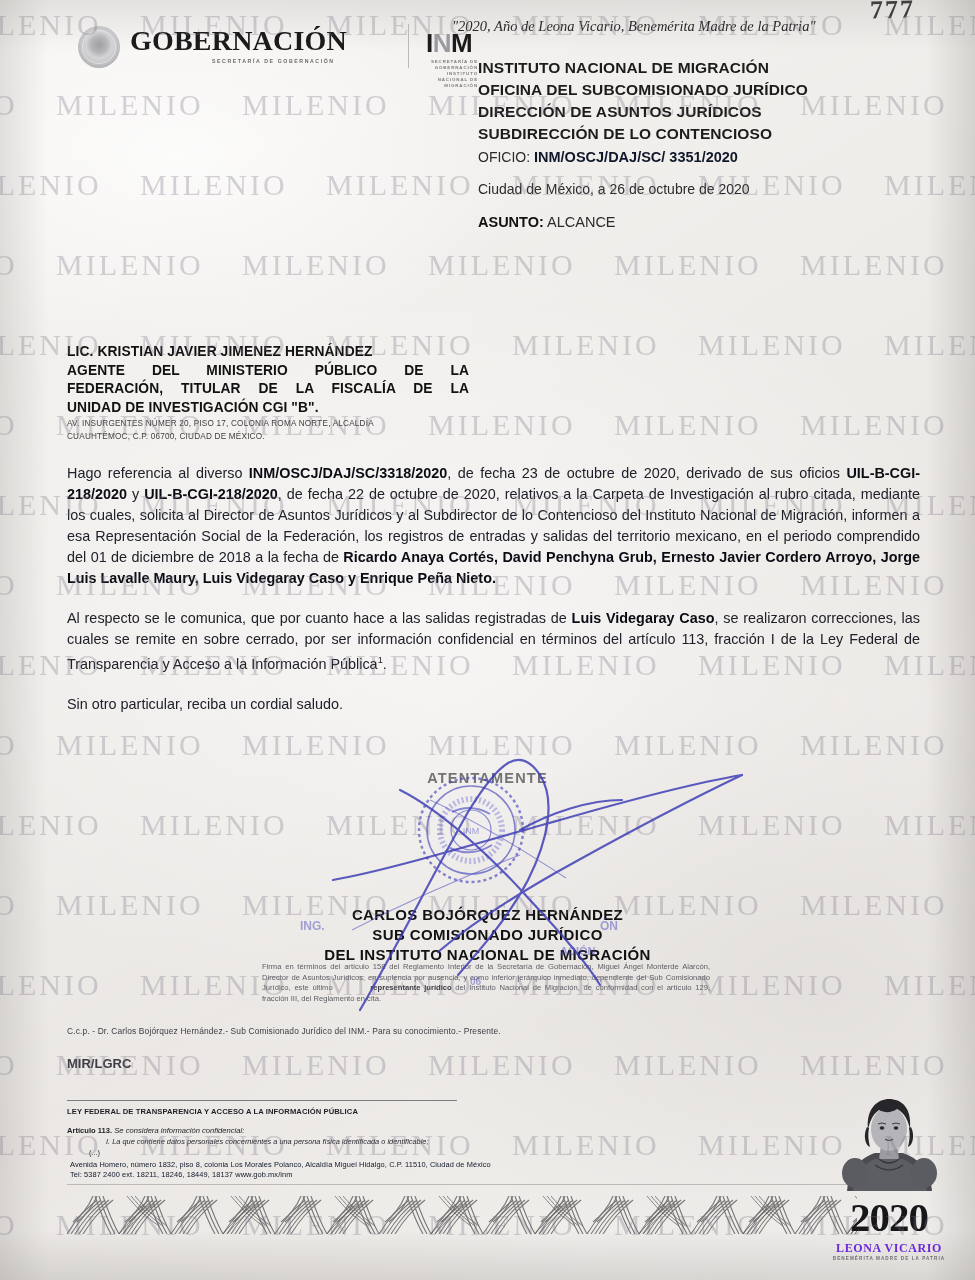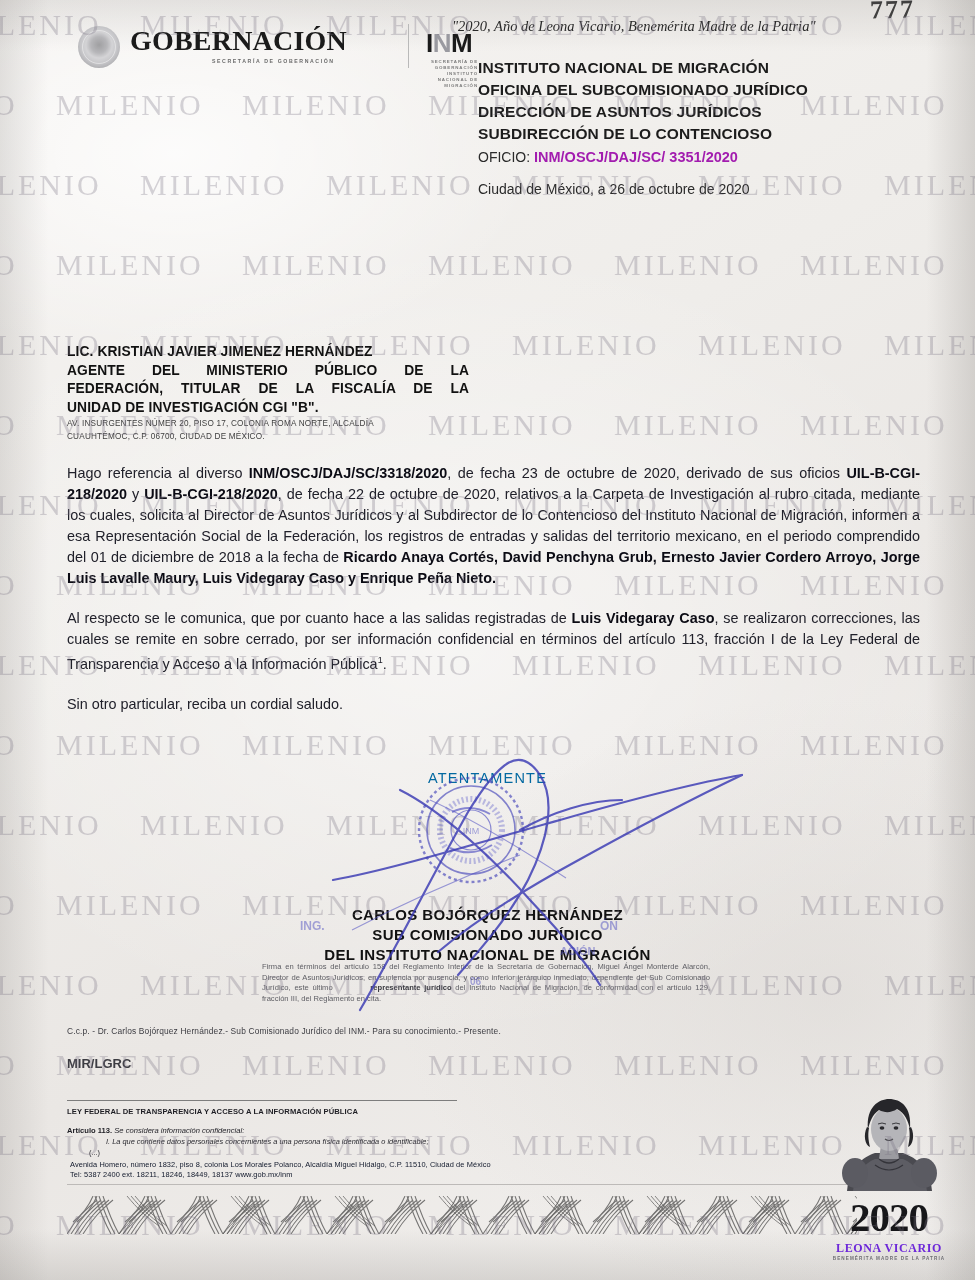--- a/index.html
+++ b/index.html
@@ -102,21 +102,21 @@
     position:absolute;left:452px;top:18px;width:505px;
     font-family:"Liberation Serif",serif;
     font-style:italic;font-size:14.5px;color:#2a2a2a;
     text-align:left;
   }
   #office-block{position:absolute;left:478px;top:57px;width:480px;}
   .office-line{
     font-weight:bold;font-size:15.5px;line-height:22px;color:#1c1c1c;letter-spacing:.1px;
   }
   #oficio-line{margin-top:4px;font-size:14px;color:#2b2b2b;}
-  #oficio-line b{font-size:14.5px;color:#a21caf;}
+  #oficio-line b{font-size:14.5px;color:#0f172a;}
   #city-date{margin-top:16px;font-size:14px;color:#2b2b2b;}
   #asunto{margin-top:17px;font-size:14.5px;color:#2b2b2b;}
   #asunto b{color:#111;}
   #carpeta{position:absolute;left:478px;top:235px;width:490px;text-align:right;}
   #carpeta .lbl{font-size:14px;color:#2b2b2b;}
   #carpeta .val{font-weight:bold;font-size:14.5px;color:#111;margin-top:3px;}
 
   
   #addressee{position:absolute;left:67px;top:343px;width:402px;}
   #addressee .ln{
@@ -133,21 +133,21 @@
     margin:0 0 19px 0;
     font-size:14.4px;line-height:21px;color:#20202a;
     text-align:justify;
   }
   #body-copy b{color:#0b0b14;}
   #body-copy sup{font-size:9px;}
 
   
   #atentamente{
     position:absolute;left:0;top:770px;width:975px;text-align:center;
-    font-weight:normal;font-size:14.5px;letter-spacing:1.2px;color:#0369a1;
+    font-weight:bold;font-size:14.5px;letter-spacing:1.2px;color:#737373;
   }
   #signer{
     position:absolute;left:0;top:905px;width:975px;text-align:center;
   }
   #signer .ln{font-weight:bold;font-size:15px;line-height:20px;letter-spacing:.4px;color:#111;}
   #legal-note{
     position:absolute;left:262px;top:962px;width:448px;
     font-size:7.6px;line-height:10.6px;color:#5d5d63;text-align:justify;
   }
   #legal-note b{color:#3a3a40;padding-left:34px;}
@@ -229,20 +229,21 @@
 
     <div id="slogan">"2020, Año de Leona Vicario, Benemérita Madre de la Patria"</div>
 
     <div id="office-block">
       <div class="office-line">INSTITUTO NACIONAL DE MIGRACIÓN</div>
       <div class="office-line">OFICINA DEL SUBCOMISIONADO JURÍDICO</div>
       <div class="office-line">DIRECCIÓN DE ASUNTOS JURÍDICOS</div>
       <div class="office-line">SUBDIRECCIÓN DE LO CONTENCIOSO</div>
       <div id="oficio-line"><span>OFICIO:</span> <b>INM/OSCJ/DAJ/SC/ 3351/2020</b></div>
       <div id="city-date">Ciudad de México, a 26 de octubre de 2020</div>
+      <div id="asunto"><b>ASUNTO:</b> <span>ALCANCE</span></div>
     </div>
 
 
     <div id="addressee">
       <div class="ln">LIC. KRISTIAN JAVIER JIMENEZ HERNÁNDEZ</div>
       <div class="ln just">AGENTE DEL MINISTERIO PÚBLICO DE LA</div>
       <div class="ln just">FEDERACIÓN, TITULAR DE LA FISCALÍA DE LA</div>
       <div class="ln">UNIDAD DE INVESTIGACIÓN CGI "B".</div>
       <div class="addr">AV. INSURGENTES NÚMER 20, PISO 17, COLONIA ROMA NORTE, ALCALDÍA</div>
       <div class="addr">CUAUHTÉMOC, C.P. 06700, CIUDAD DE MÉXICO.</div>

